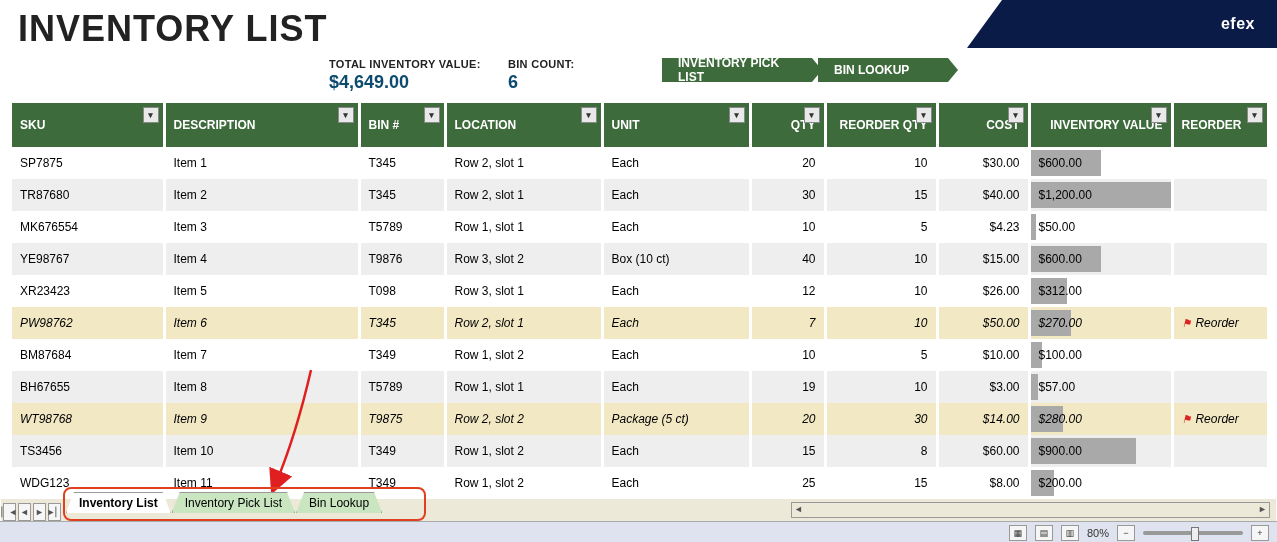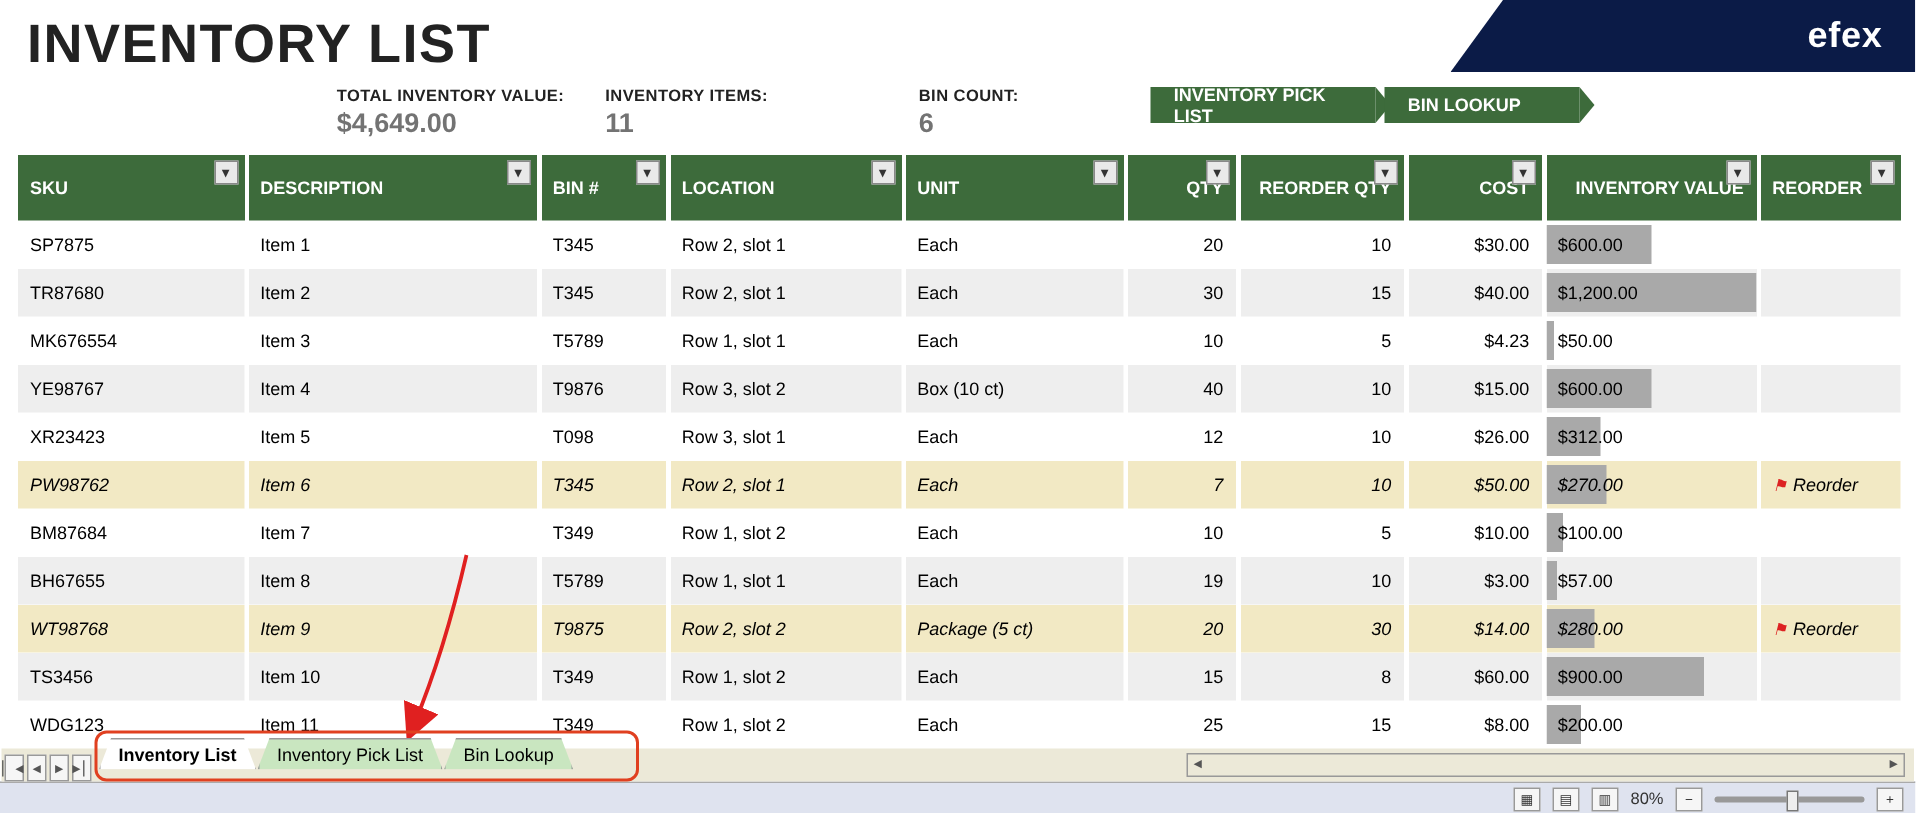--- a/index.html
+++ b/index.html
@@ -1,24 +1,24 @@
 <!DOCTYPE html>
 <html><head>
 <meta charset="utf-8">
 <style>
   * { box-sizing: border-box; }
   body { margin: 0; font-family: Arial, Helvetica, sans-serif; font-size: 12px; background: #fff; width: 1277px; }
   .container { width: 1277px; position: relative; }
   .banner { position: absolute; top: 0; right: 0; width: 310px; height: 48px; background: #0b1b47; color: #fff; display: flex; align-items: center; justify-content: flex-end; padding-right: 22px; clip-path: polygon(35px 0, 100% 0, 100% 100%, 0 100%); }
-  .banner .logo { font-size: 24px; font-weight: bold; letter-spacing: 0.5px; }
+  .banner .logo { font-size: 16px; font-weight: bold; letter-spacing: 0.5px; }
   .title { font-size: 36px; font-weight: bold; letter-spacing: 1px; padding: 8px 18px 4px; color: #222; }
   .summary { display: flex; align-items: flex-start; gap: 24px; padding: 4px 18px 10px; justify-content: center; }
   .stat { display: flex; flex-direction: column; }
   .stat-label { font-size: 11px; font-weight: bold; color: #222; letter-spacing: 0.3px; }
-  .stat-value { font-size: 18px; font-weight: bold; color: #737373; margin-top: 2px; }
+  .stat-value { font-size: 18px; font-weight: bold; color: #0c4a6e; margin-top: 2px; }
   .stat.a{ width:155px } .stat.b{ width:185px } .stat.c{ width:130px }
   .nav-btns { display: flex; gap: 6px; }
   .navbtn { background: #3d6b3b; color: #fff; font-weight: bold; font-size: 12px; padding: 5px 20px 5px 16px; position: relative; height:24px; display:flex; align-items:center; }
   .navbtn::after { content:''; position:absolute; right:-10px; top:0; border-left:10px solid #3d6b3b; border-top:12px solid transparent; border-bottom:12px solid transparent; }
   .navbtn.a{ width:150px } .navbtn.b{ width:130px; }
   table { border-collapse: collapse; width: 1256px; margin-left:12px; table-layout: fixed; }
   thead th { background:#3d6b3b; color:#fff; font-weight:bold; text-align:left; padding:15px 8px; border-right:3px solid #fff; position:relative; height:26px;margin-left:28px; }
   thead th.right{text-align:right}
   .dd { position:absolute; right:4px; top:4px; width:16px; height:16px; background:#e9e9e9; border:1px solid #888; display:flex; align-items:center; justify-content:center; }
   .dd::after{content:'▾'; font-size:9px; color:#333}
@@ -54,24 +54,20 @@
   <div class="banner">
     <span class="logo">efex</span>
   </div>
   <div class="title">INVENTORY LIST</div>
 
   <div class="summary">
     <div class="stat a">
       <span class="stat-label">TOTAL INVENTORY VALUE:</span>
       <span class="stat-value">$4,649.00</span>
     </div>
-    <div class="stat b">
-      <span class="stat-label">INVENTORY ITEMS:</span>
-      <span class="stat-value">11</span>
-    </div>
     <div class="stat c">
       <span class="stat-label">BIN COUNT:</span>
       <span class="stat-value">6</span>
     </div>
     <div class="nav-btns">
       <div class="navbtn a">
           <span>INVENTORY PICK LIST</span>
         </div>
       <div class="navbtn b">
           <span>BIN LOOKUP</span>

